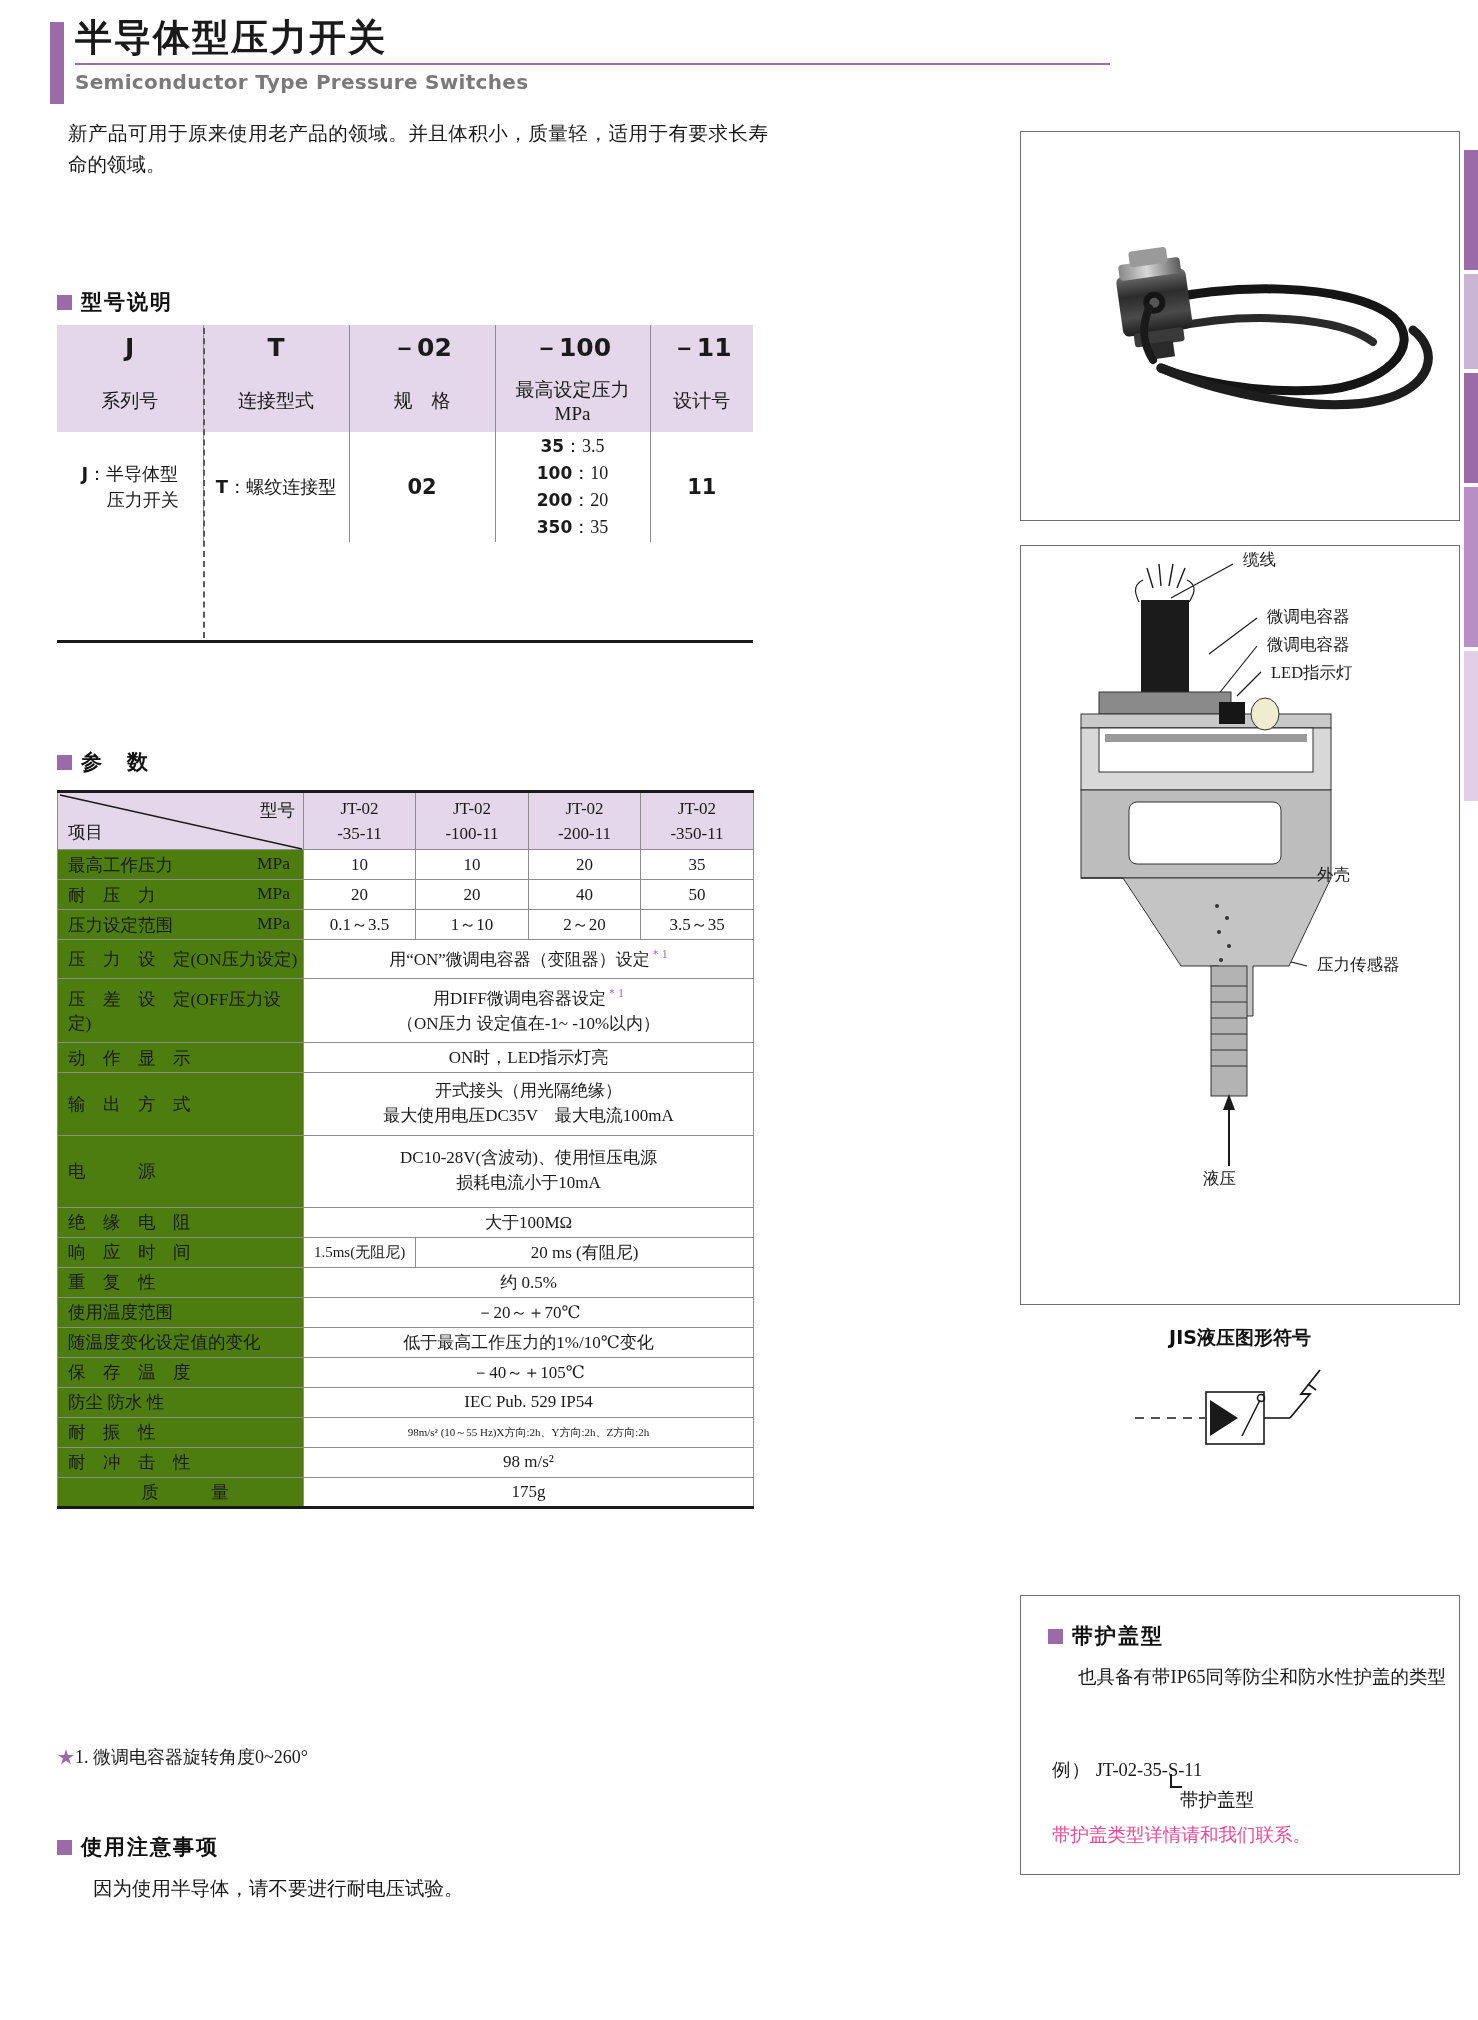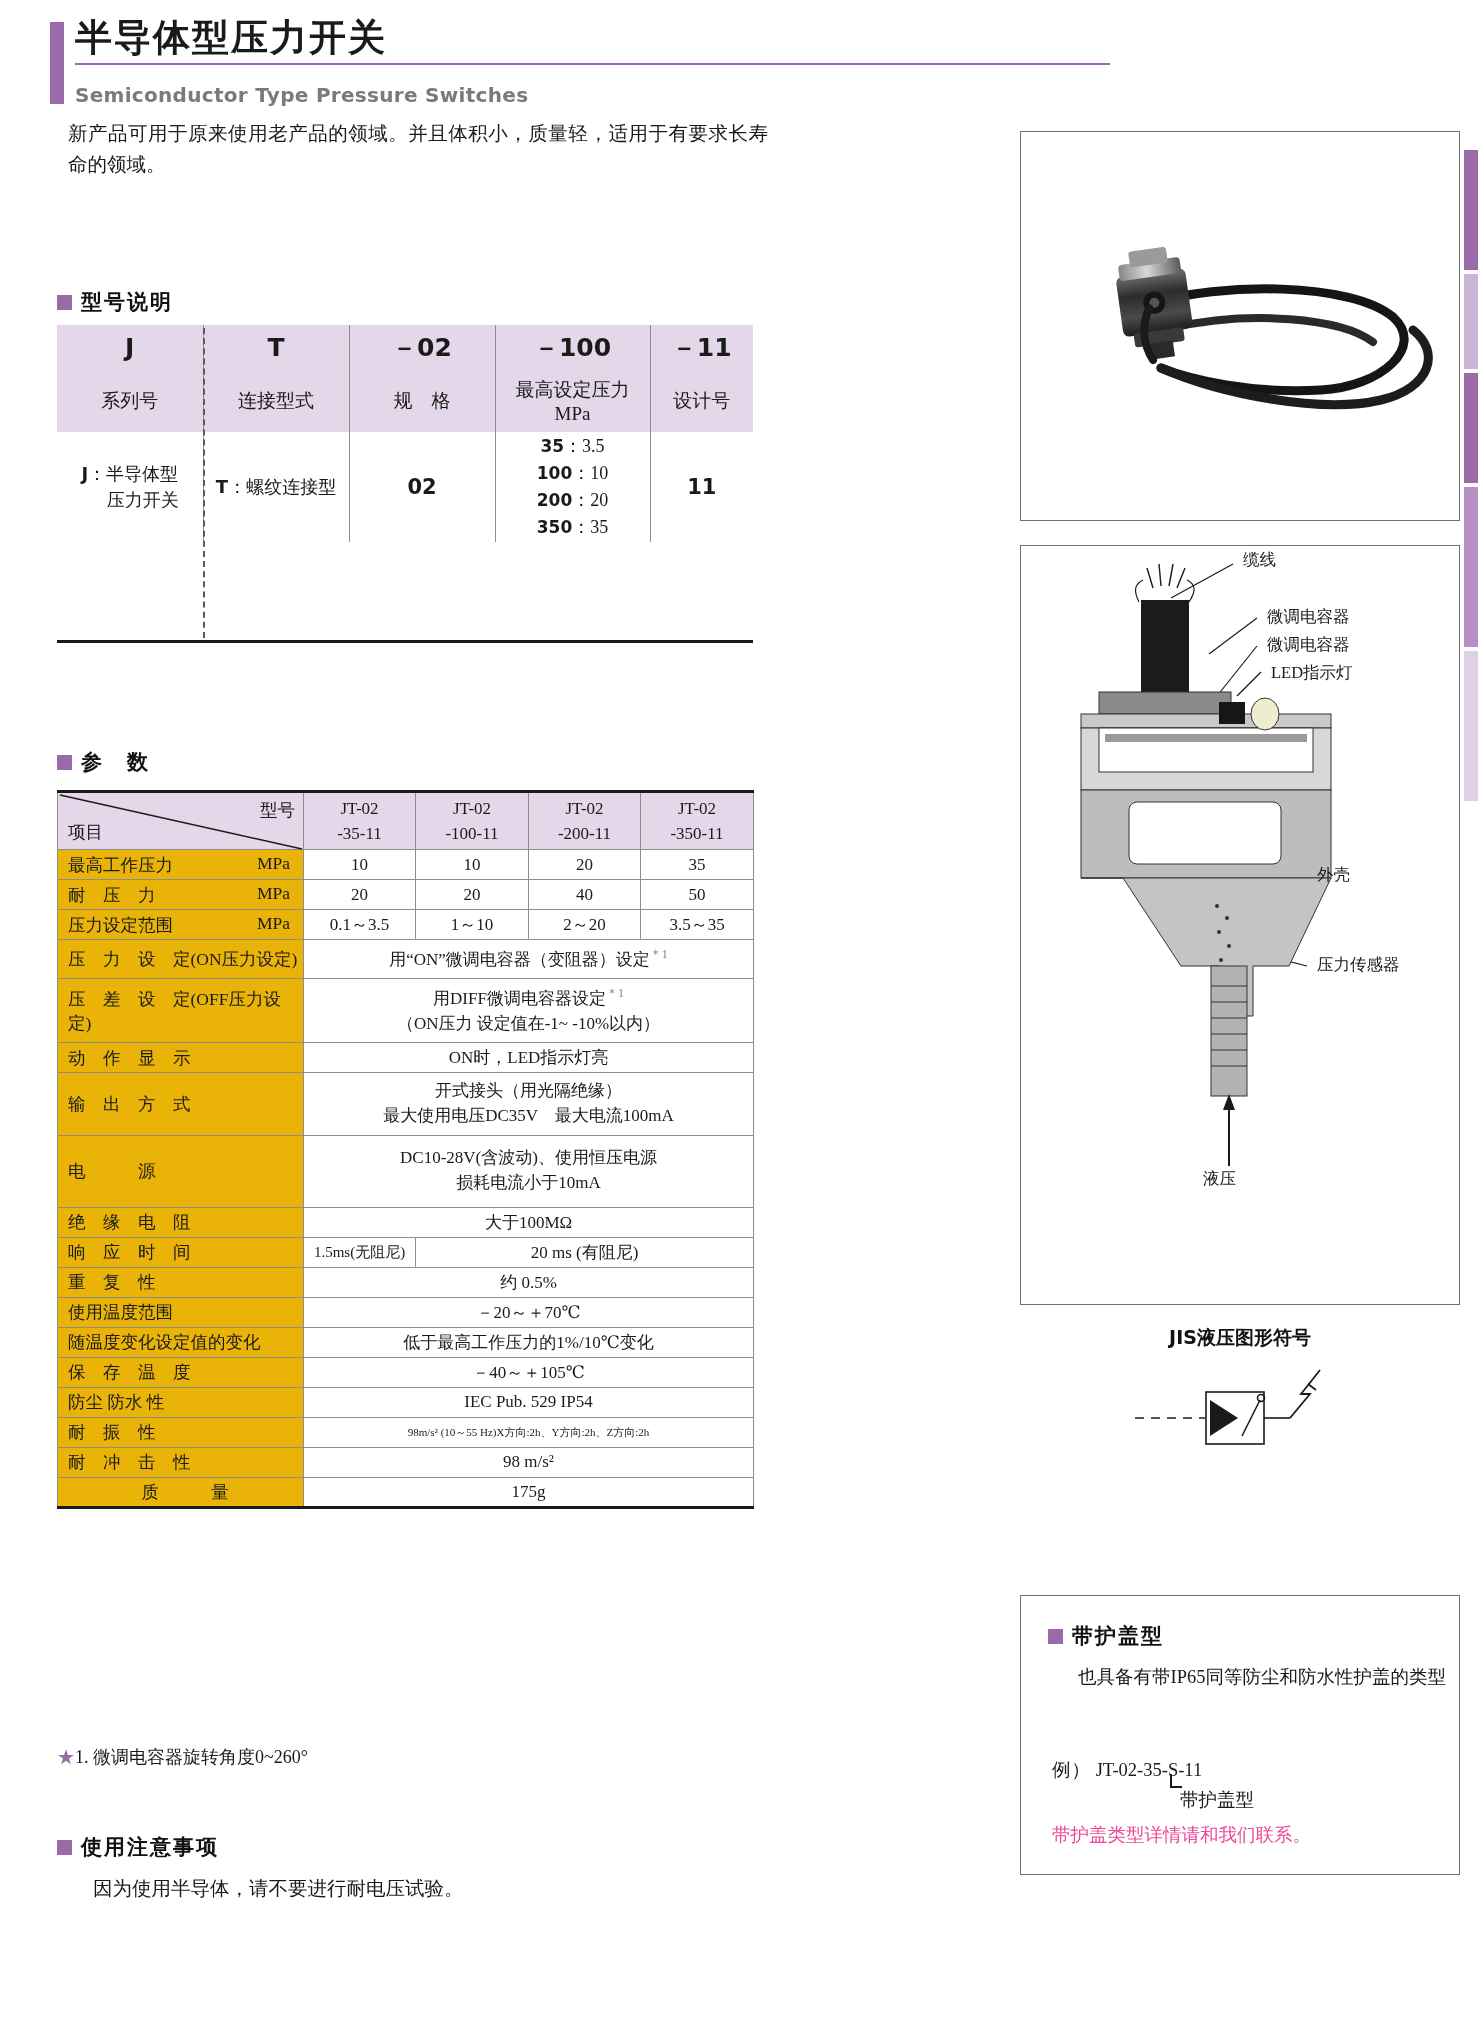--- a/index.html
+++ b/index.html
@@ -26,21 +26,21 @@
     margin-left:25px;
     font-family:"DejaVu Sans","Liberation Sans",sans-serif;
     font-weight:bold; font-size:37px; color:#1a1a1a;
     letter-spacing:2px; line-height:1.1;
   }
   .title-rule {
     margin-left:25px; height:2px; background:#9b6aa8;
     width:1035px; margin-top:4px;
   }
   .title-en {
-    margin-left:25px; margin-top:18px;
+    margin-left:25px; margin-top:5px;
     font-family:"DejaVu Sans","Liberation Sans",sans-serif;
     font-weight:bold; font-size:20px; color:#7a7a7a;
     letter-spacing:0.3px;
   }
 
   
   .intro {
     position:absolute; left:68px; top:118px; width:700px;
     font-size:19.5px; line-height:31px; color:#1a1a1a;
     text-align:justify;
@@ -98,21 +98,21 @@
 
   
   .params-wrap { position:absolute; left:57px; top:790px; width:696px; }
   table.params { width:696px; table-layout:fixed; }
   table.params td {
     border:1px solid #8d8d8d;
     font-size:17px; color:#1a1a1a;
     vertical-align:middle;
   }
   table.params td.lab {
-    background:#eab308; padding-left:10px; height:30px;
+    background:#4d7c0f; padding-left:10px; height:30px;
     font-size:17.5px;
   }
   table.params td.val { background:#fff; text-align:center; }
   .hdr-cell {
     background:#e4d7e9; height:58px; position:relative; padding:0;
   }
   .hdr-cell .xinghao {
     position:absolute; right:8px; top:5px; font-size:17.5px;
   }
   .hdr-cell .xiangmu {

